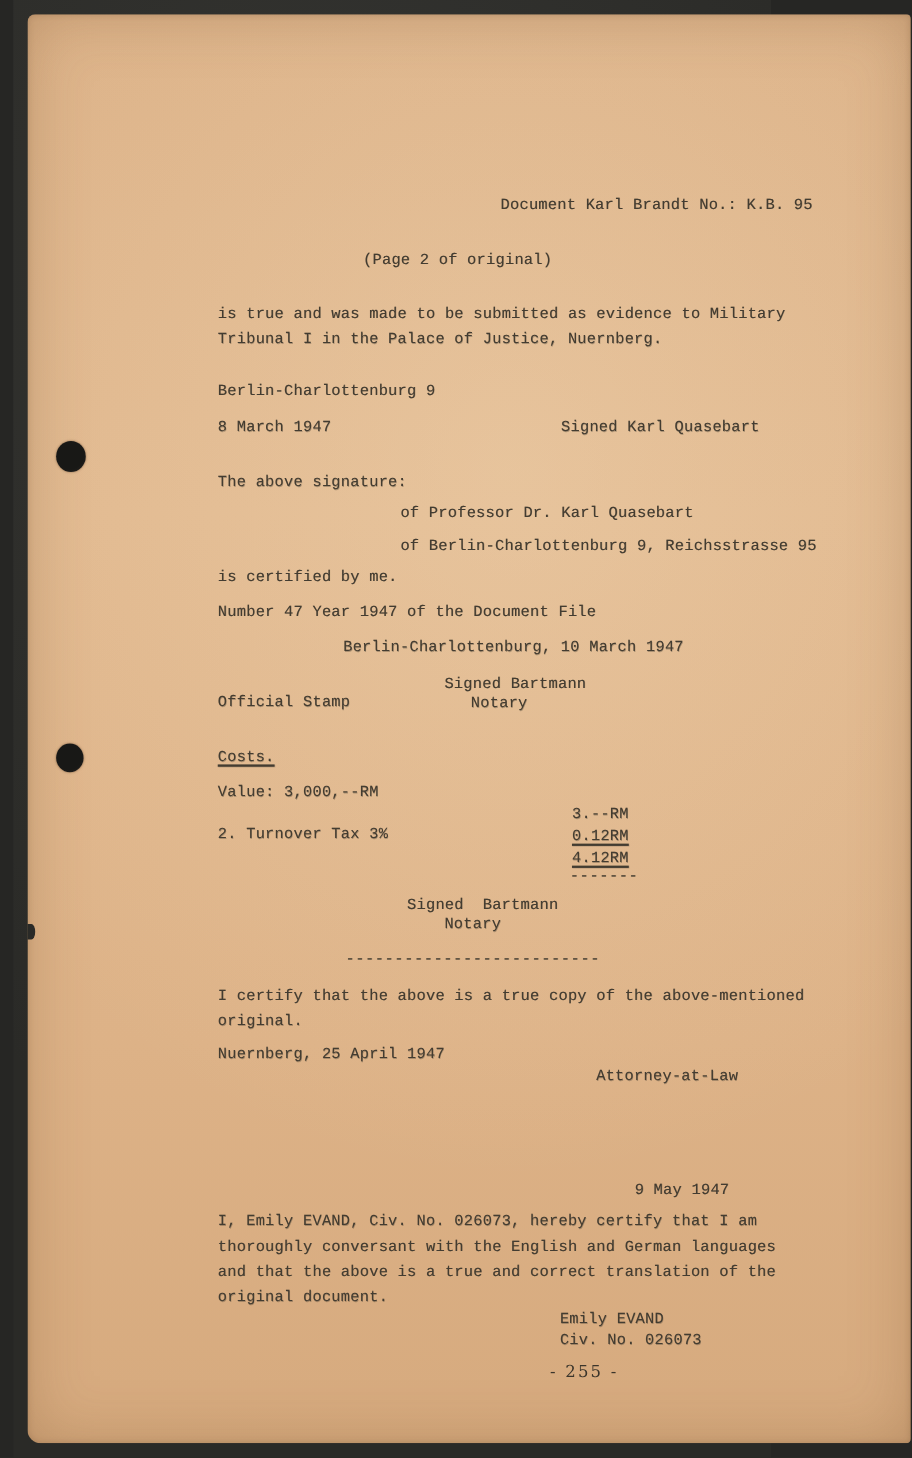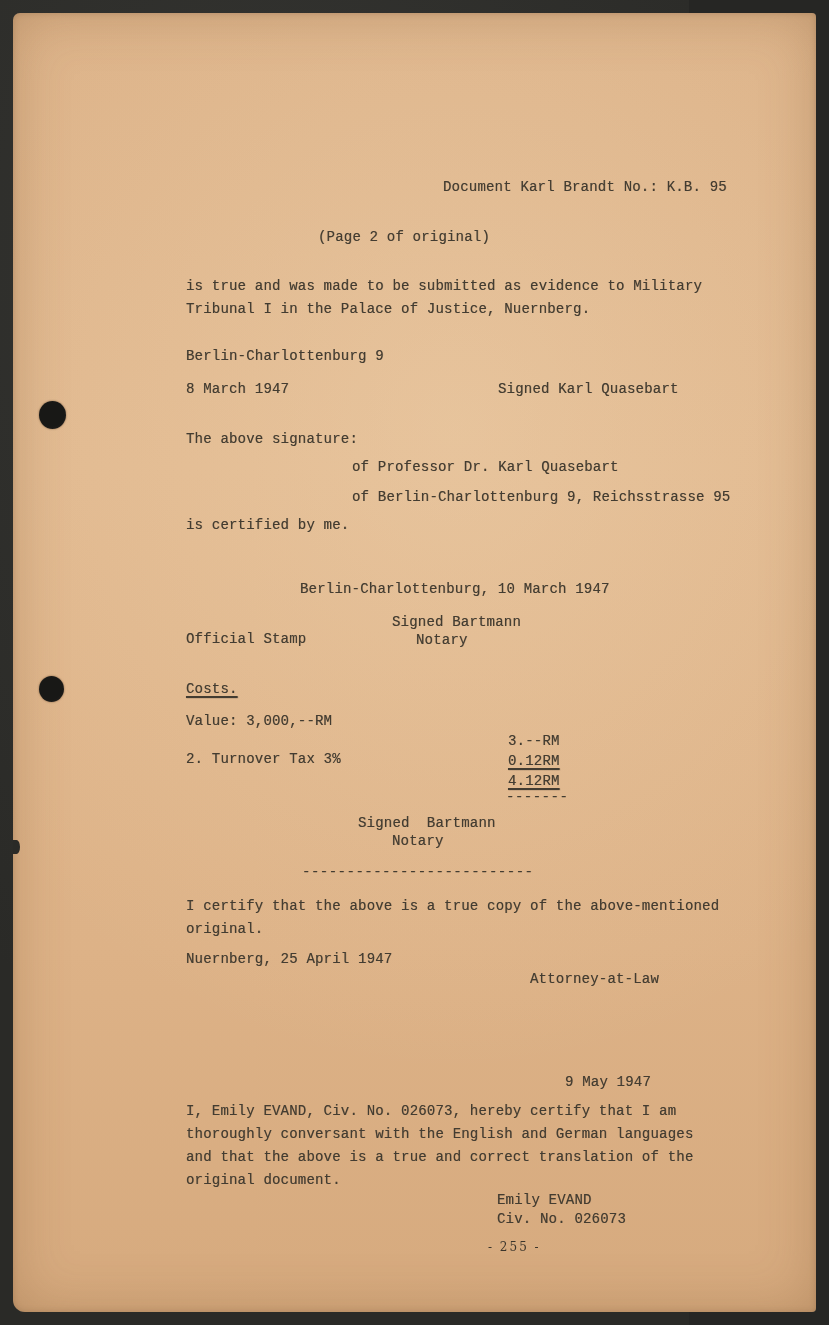--- a/index.html
+++ b/index.html
@@ -8,20 +8,21 @@
     background:#262624;
     font-family:"Liberation Mono","DejaVu Sans Mono",monospace;
     overflow:hidden;
   }
   .scan{
     position:relative;
     width:689px;height:1325px;
     background:
       radial-gradient(140% 100% at 40% 20%, rgba(70,70,66,.35), rgba(0,0,0,0) 60%),
       #2a2a27;
+    margin-left: 12px;
   }
   .paper{
     position:absolute;
     left:13px;top:13px;width:803px;height:1299px;
     background:
       radial-gradient(120% 80% at 55% 32%, rgba(248,226,192,.30), rgba(0,0,0,0) 62%),
       linear-gradient(180deg,#dcb288 0%,#e0b78d 35%,#ddb287 72%,#d6aa7e 100%);
     box-shadow:inset 0 0 55px rgba(115,75,38,.28), inset 0 0 6px rgba(90,60,30,.25);
     border-radius:7px 4px 4px 12px;
   }
@@ -47,21 +48,21 @@
   .u{text-decoration:underline;text-underline-offset:3px;text-decoration-thickness:1.5px;}
   .heading{
     font-weight:bold;
     letter-spacing:0.6px;
     border-top:2px dashed #4a4236;
     border-bottom:2px solid #4a4236;
     padding:1px 3px 2px 3px;
   }
   .rule-dashed{letter-spacing:0.5px;}
   .handwritten{
-    font-size:12px;
+    font-size:15px;
     font-family:"DejaVu Serif",serif;
     color:#3b352b;
     letter-spacing:2px;
     text-shadow:none;
     text-align:right;
   }
 </style>
 </head>
 <body>
 
@@ -80,20 +81,21 @@
 
   <div class="t" style="left:186px;top:345px;">Berlin-Charlottenburg 9</div>
 
   <div class="t" style="left:186px;top:378px;">8 March 1947</div>
   <div class="t" style="left:498px;top:378px;">Signed Karl Quasebart</div>
 
   <div class="t" style="left:186px;top:428px;">The above signature:</div>
   <div class="t" style="left:352px;top:456px;">of Professor Dr. Karl Quasebart</div>
   <div class="t" style="left:352px;top:486px;">of Berlin-Charlottenburg 9, Reichsstrasse 95</div>
   <div class="t" style="left:186px;top:514px;">is certified by me.</div>
+  <div class="t" style="left:186px;top:546px;">Number 47 Year 1947 of the Document File</div>
   <div class="t" style="left:300px;top:578px;">Berlin-Charlottenburg, 10 March 1947</div>
 
   <div class="t" style="left:392px;top:611px;">Signed Bartmann</div>
   <div class="t" style="left:186px;top:628px;">Official Stamp</div>
   <div class="t" style="left:416px;top:629px;">Notary</div>
 
   <div class="t u" style="left:186px;top:678px;">Costs.</div>
   <div class="t" style="left:186px;top:710px;">Value: 3,000,--RM</div>
   <div class="t" style="left:508px;top:730px;">3.--RM</div>
   <div class="t" style="left:186px;top:748px;">2. Turnover Tax 3%</div>

